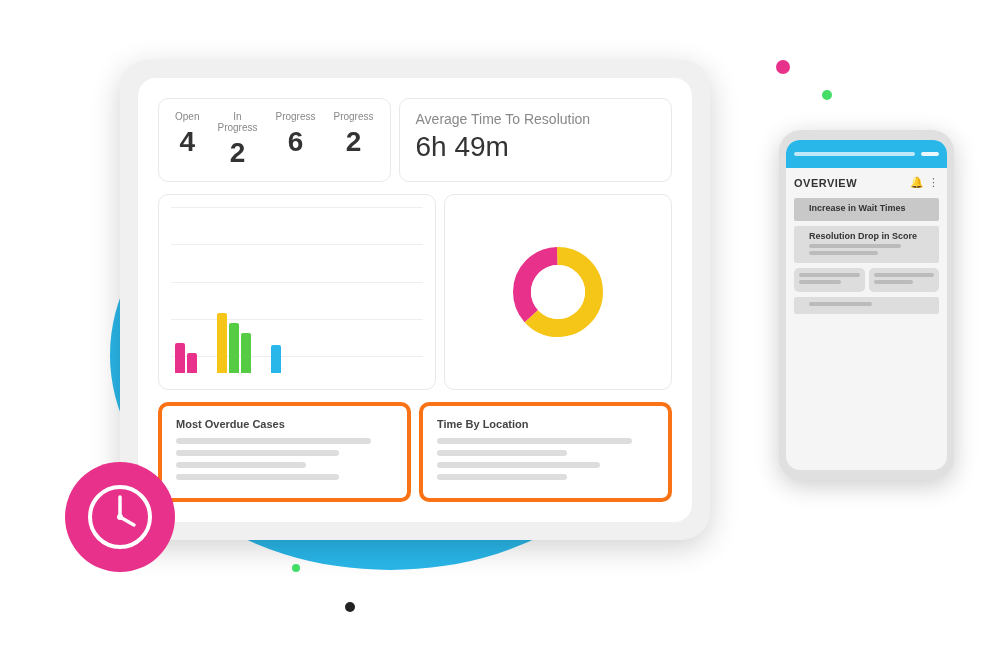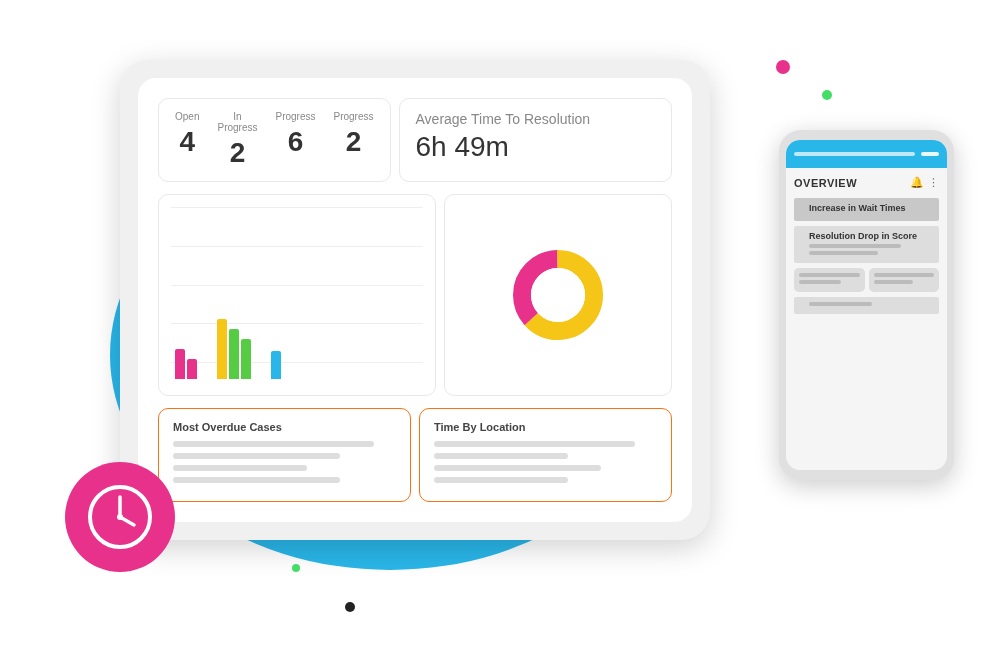--- a/index.html
+++ b/index.html
@@ -166,21 +166,21 @@
     }
 
     
     .bottom-row {
       display: flex;
       gap: 8px;
     }
 
     .bottom-box {
       background: #fff;
-      border: 1px solid #f97316;
+      border: 4px solid #f97316;
       border-radius: 10px;
       padding: 12px 14px;
       flex: 1;
     }
 
     .section-title {
       font-size: 11px;
       font-weight: 700;
       color: #444;
       margin-bottom: 8px;

